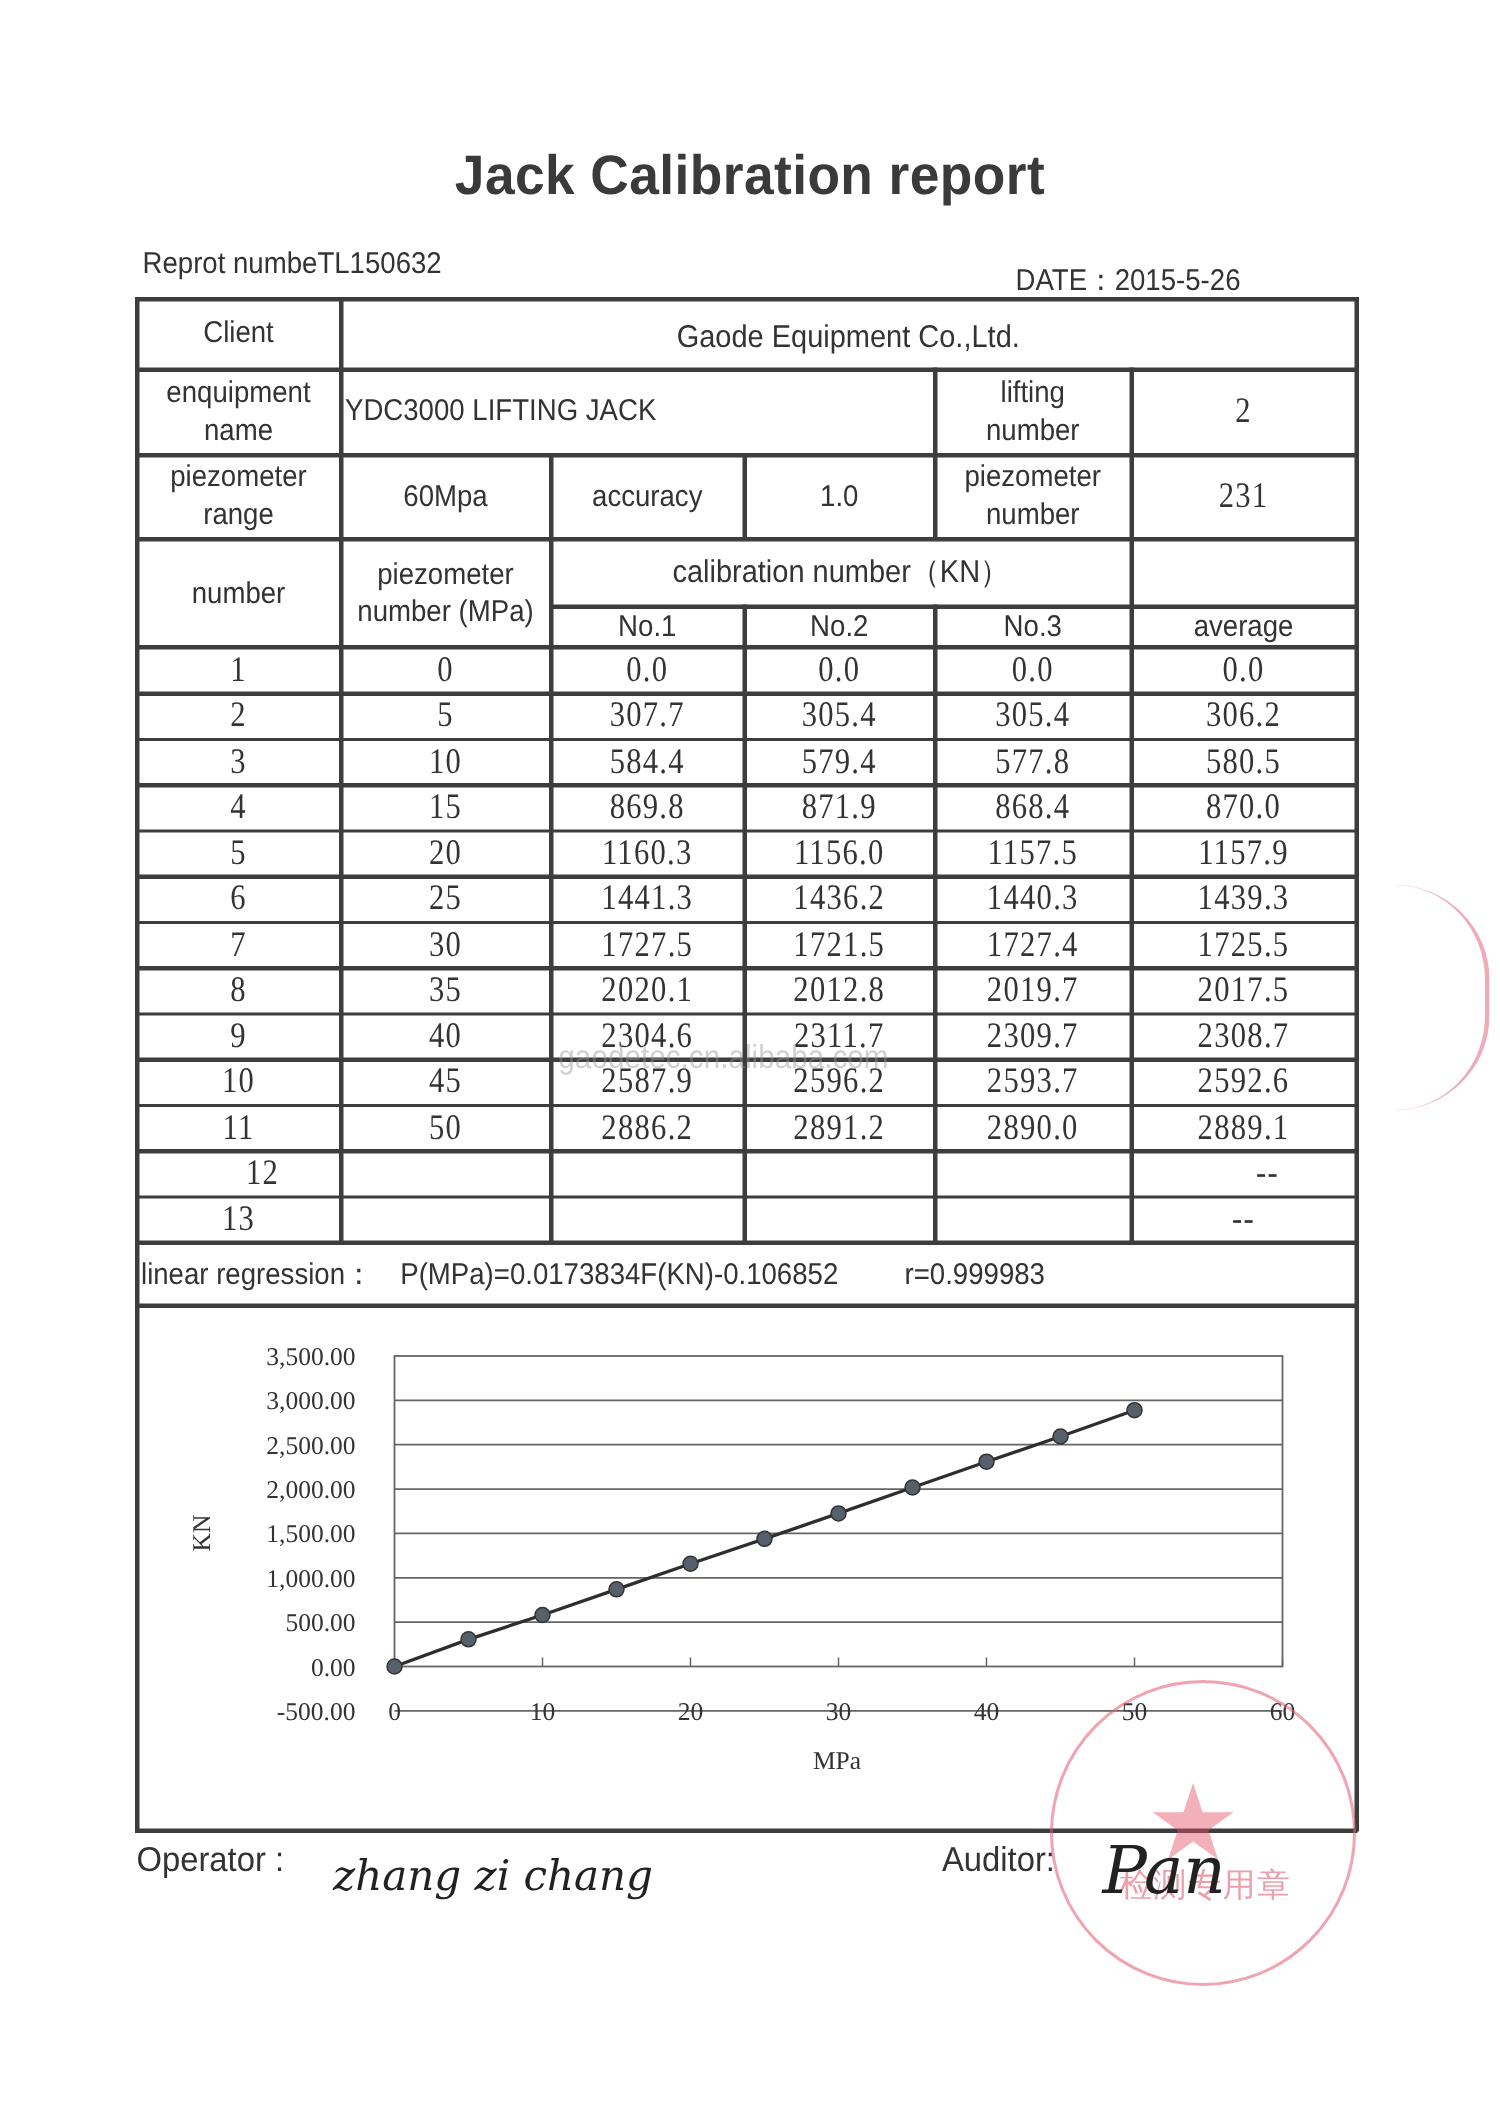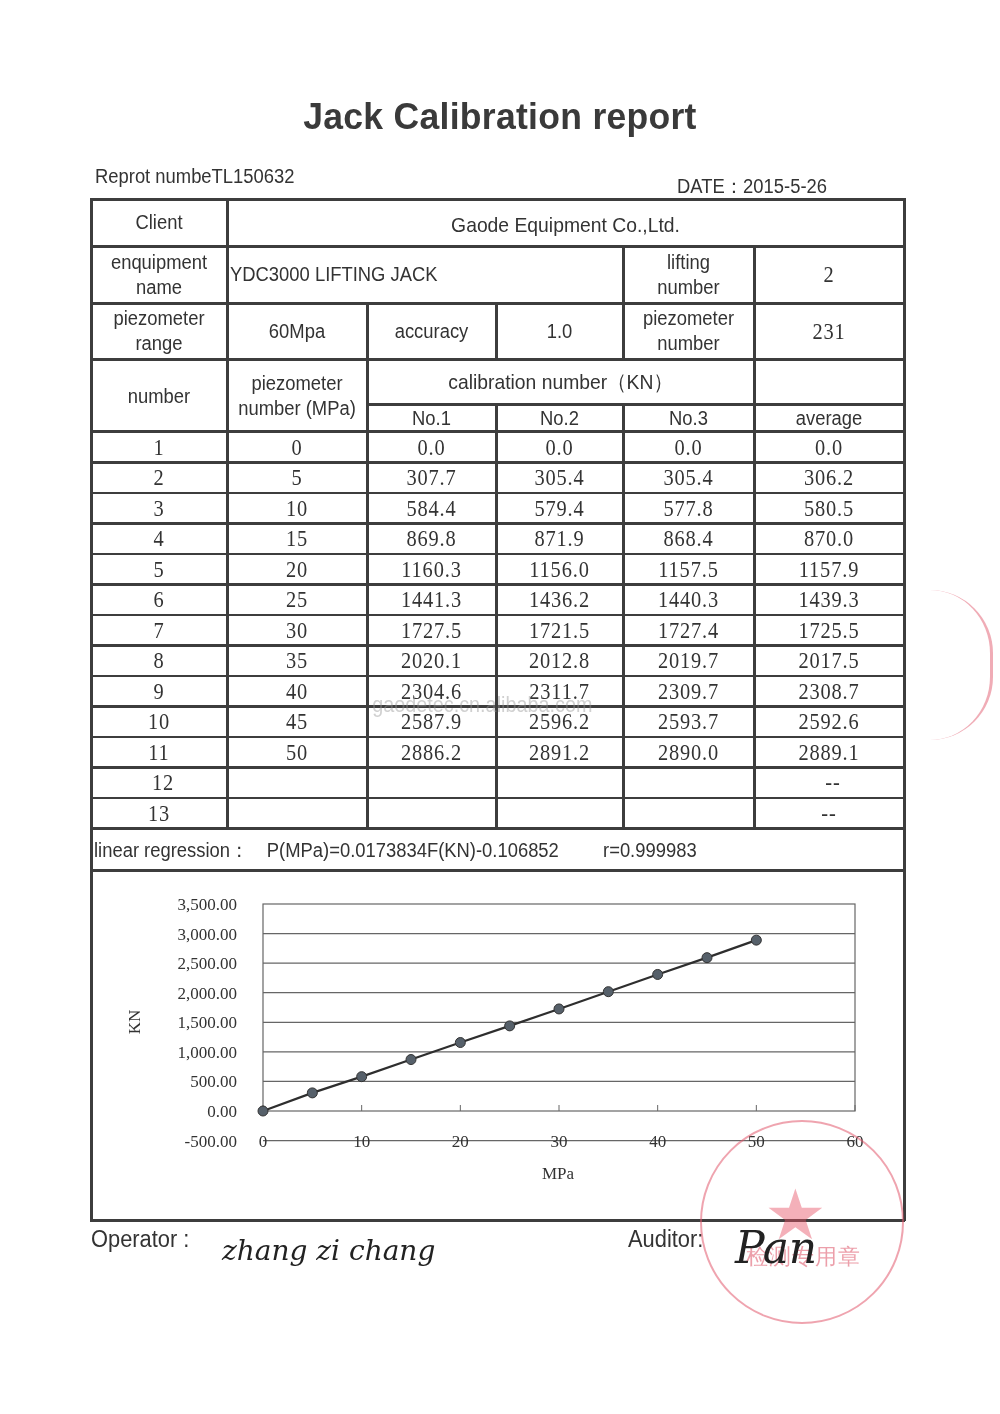--- a/index.html
+++ b/index.html
@@ -176,21 +176,21 @@
         <div class="cell num" style="left:665px; top:0; width:148px; height:30.5px;">2592.6</div>
       </div>
       <div class="" style="position:absolute; left:0; top:539px; width:815px; height:30.5px;">
         <div class="cell num" style="left:2px; top:0; width:134px; height:30.5px;">11</div>
         <div class="cell num" style="left:138px; top:0; width:138px; height:30.5px;">50</div>
         <div class="cell num" style="left:278px; top:0; width:127px; height:30.5px;">2886.2</div>
         <div class="cell num" style="left:407px; top:0; width:125px; height:30.5px;">2891.2</div>
         <div class="cell num" style="left:534px; top:0; width:129px; height:30.5px;">2890.0</div>
         <div class="cell num" style="left:665px; top:0; width:148px; height:30.5px;">2889.1</div>
       </div>
-      <div class="" style="position:absolute; left:4px; top:569.5px; width:744px; height:30.5px;">
+      <div class="" style="position:absolute; left:16px; top:569.5px; width:744px; height:30.5px;">
         <div class="cell num" style="left:2px; top:0; width:134px; height:30.5px;">12</div>
         <div class="cell num" style="left:138px; top:0; width:138px; height:30.5px;"></div>
         <div class="cell num" style="left:278px; top:0; width:127px; height:30.5px;"></div>
         <div class="cell num" style="left:407px; top:0; width:125px; height:30.5px;"></div>
         <div class="cell num" style="left:534px; top:0; width:129px; height:30.5px;"></div>
         <div class="cell num" style="left:665px; top:0; width:148px; height:30.5px;">--</div>
       </div>
       <div class="" style="position:absolute; left:0; top:600px; width:815px; height:30.5px;">
         <div class="cell num" style="left:2px; top:0; width:134px; height:30.5px;">13</div>
         <div class="cell num" style="left:138px; top:0; width:138px; height:30.5px;"></div>

